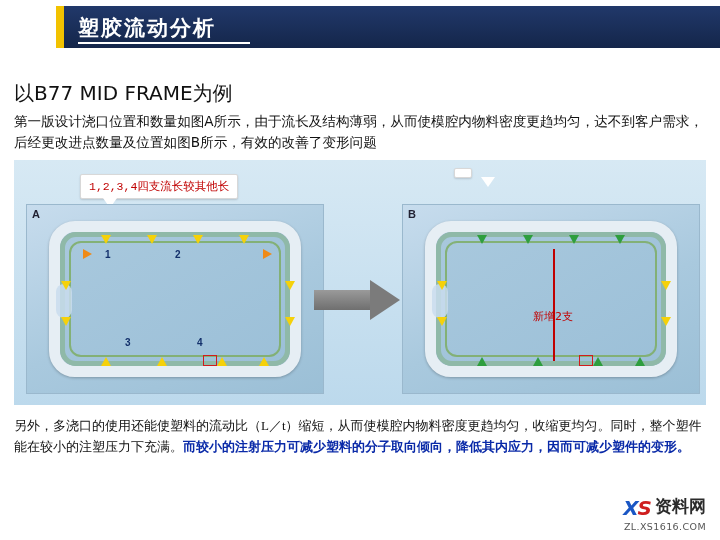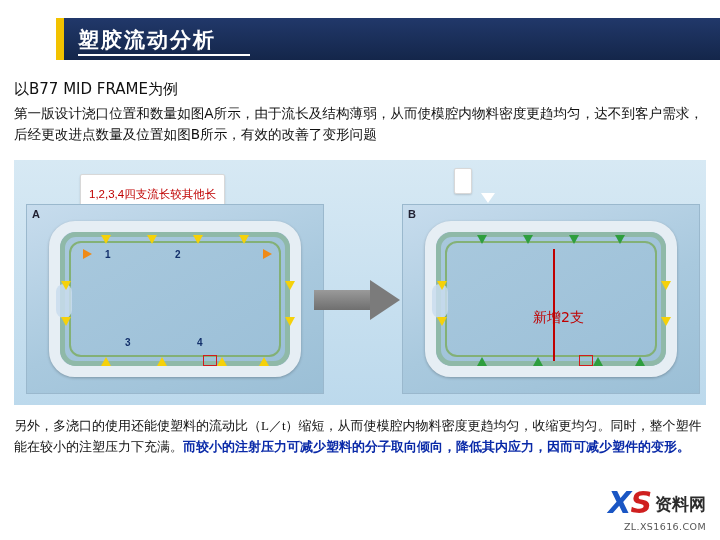--- a/index.html
+++ b/index.html
@@ -7,21 +7,21 @@
     width:720px;height:540px;
     background:#ffffff;
     font-family:"Liberation Sans","DejaVu Sans",sans-serif;
     overflow:hidden;
     position:relative;
   }
   .page{position:absolute;inset:0;background:#fff;}
 
   
   .title-wrap{
-    position:absolute;left:0;top:18px;width:720px;height:44px;
+    position:absolute;left:0;top:6px;width:720px;height:44px;
   }
   .title-bg{
     position:absolute;left:56px;top:0;width:664px;height:42px;
     background:#1a2f57;
     background:linear-gradient(180deg,#21386a 0%,#14264a 100%);
   }
   .title-accent{
     position:absolute;left:56px;top:0;width:8px;height:42px;background:#f2c200;
   }
   .title-text{
@@ -32,39 +32,39 @@
   .title-underline{
     position:absolute;left:78px;top:36px;width:172px;height:2px;background:#ffffff;
   }
 
   
   .intro{
     position:absolute;left:14px;top:78px;width:692px;
     color:#111;font-size:14.5px;line-height:1.55;
     font-family:"DejaVu Sans","Liberation Sans",sans-serif;
   }
-  .intro .line1{font-size:15px;margin-bottom:2px;}
+  .intro .line1{font-size:20px;margin-bottom:2px;}
   .intro .body{font-size:13.6px;}
 
   
   .panel{
     position:absolute;left:14px;top:160px;width:692px;height:245px;
     background:#cfe2f0;
     background:linear-gradient(180deg,#d7e9f4 0%,#bcd9ec 100%);
   }
 
   
   .callout{
     position:absolute;
     background:#ffffff;
     border:1px solid #d8d8d8;
     color:#c00000;
     font-size:11.5px;
-    font-family:Liberation Sans, sans-serif;
-    padding:12px 8px;
+    font-family:Liberation Mono, monospace;
+    padding:4px 8px;
     white-space:nowrap;
     border-radius:2px;
     box-shadow:0 1px 2px rgba(0,0,0,.15);
   }
   .callout.left{left:66px;top:14px;}
   .callout.right{left:440px;top:8px;}
   .callout-tail{
     position:absolute;width:0;height:0;
     border-left:7px solid transparent;border-right:7px solid transparent;
     border-top:10px solid #ffffff;
@@ -129,21 +129,21 @@
     position:absolute;color:#13306b;font-size:10px;font-weight:bold;
     font-family:"Liberation Sans",sans-serif;
   }
   .redbox{
     position:absolute;width:12px;height:9px;border:1.5px solid #d11b1b;
   }
   .redline{
     position:absolute;background:#c00000;width:1.6px;
   }
   .redline-label{
-    position:absolute;color:#c00000;font-size:14px;
+    position:absolute;color:#c00000;font-size:11px;
     font-family:"DejaVu Sans","Liberation Sans",sans-serif;
     background:rgba(255,255,255,.0);
   }
 
   
   .arrow{
     position:absolute;left:300px;top:120px;width:86px;height:40px;
   }
   .arrow .shaft{
     position:absolute;left:0;top:10px;width:58px;height:20px;
@@ -162,21 +162,21 @@
     font-family:Liberation Serif, serif;
   }
   .bottom .emph{color:#0a2aa8;font-weight:bold;}
 
   
   .wm{
     position:absolute;right:14px;bottom:8px;text-align:right;
     font-family:"DejaVu Sans","Liberation Sans",sans-serif;
   }
   .wm .logo{
-    display:inline-block;color:#1a56c4;font-size:30px;font-weight:bold;font-style:italic;
+    display:inline-block;color:#1a56c4;font-size:20px;font-weight:bold;font-style:italic;
     letter-spacing:-1px;
     margin-left:6px;
   }
   .wm .logo .x{color:#1a56c4;}
   .wm .logo .s{color:#cf1f1f;}
   .wm .word{display:inline-block;color:#2b2b2b;font-size:17px;font-weight:bold;margin-left:4px;vertical-align:3px;}
   .wm .url{color:#555;font-size:9.5px;letter-spacing:.4px;margin-top:1px;}
 </style>
 </head>
 <body>

